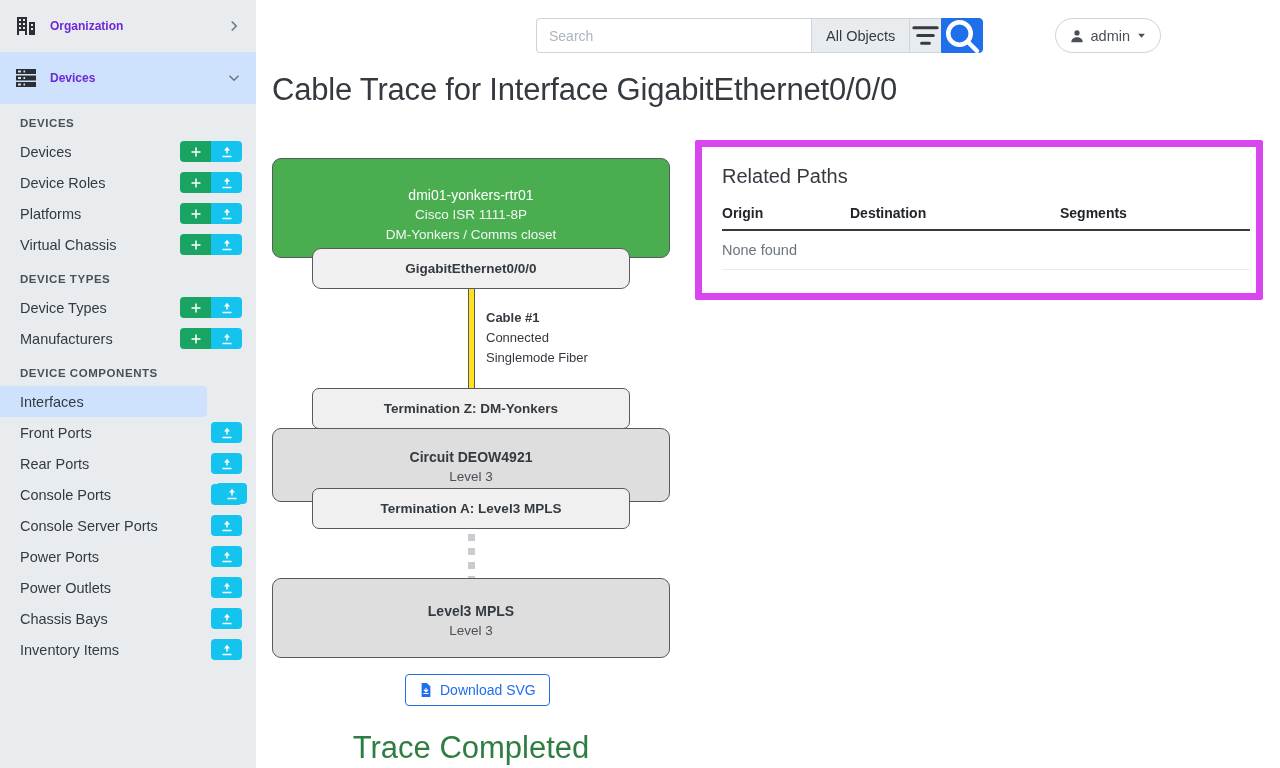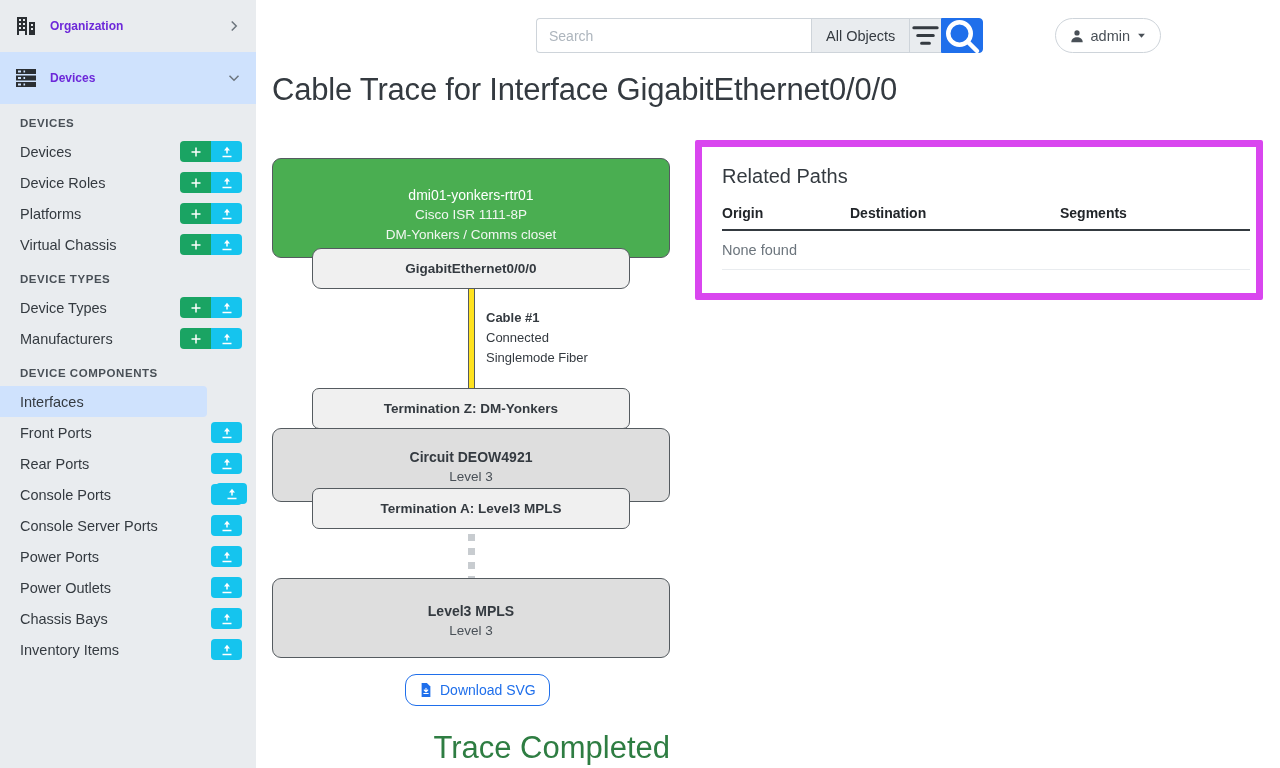--- a/index.html
+++ b/index.html
@@ -141,28 +141,28 @@
   .cable-label { position: absolute; font-size: 13px; line-height: 20px; color: #343a40; }
   .cable-label .cl-t { font-weight: 700; }
 
   .dots { position: absolute; width: 7px; }
   .dots i { display: block; width: 7px; height: 7px; background: #c8ccd0; margin-bottom: 7px; }
 
   #dl-btn {
     position: absolute; left: 133px; top: 516px;
     display: flex; align-items: center; gap: 7px;
     height: 32px; padding: 0 13px;
-    border: 1px solid #1f6feb; border-radius: 11px;
+    border: 1px solid #1f6feb; border-radius: 4px;
     background: #fff; color: #1f6feb; font-size: 14px; cursor: pointer;
   }
   #dl-btn svg { width: 14px; height: 14px; }
 
   #trace-status {
     position: absolute; left: 0; top: 572px; width: 398px;
-    text-align: right; font-size: 31px; color: #2e7d42;
+    text-align: center; font-size: 31px; color: #2e7d42;
   }
 
   
   #paths-card {
     position: absolute; left: 439px; top: 140px;
     width: 568px; height: 160px;
     background: #fff; border: 7px solid #d946ef; border-radius: 2px;
   }
   #paths-title { padding: 18px 20px 0; font-size: 20px; color: #343a40; }
   #paths-table { width: 528px; margin: 17px 20px 0; border-collapse: collapse; }

